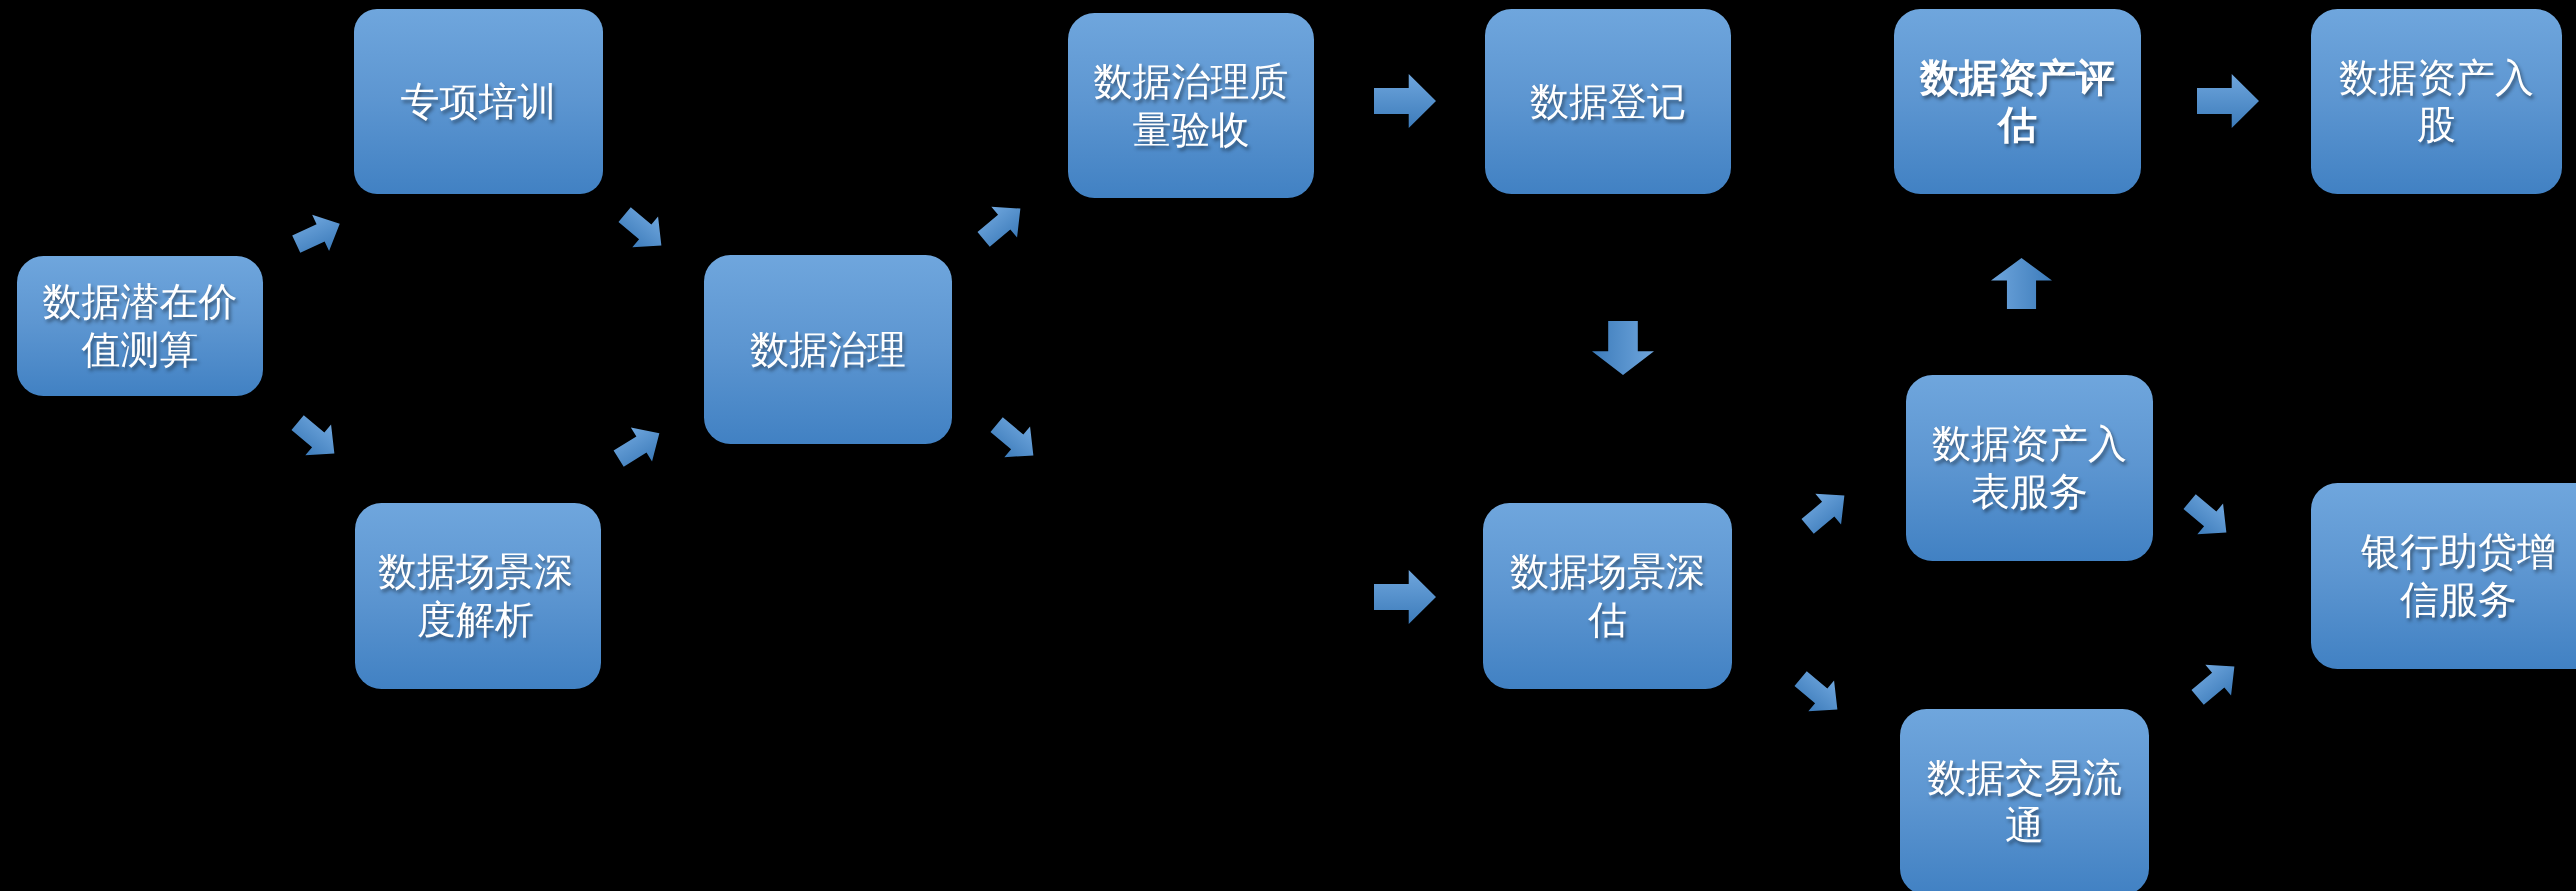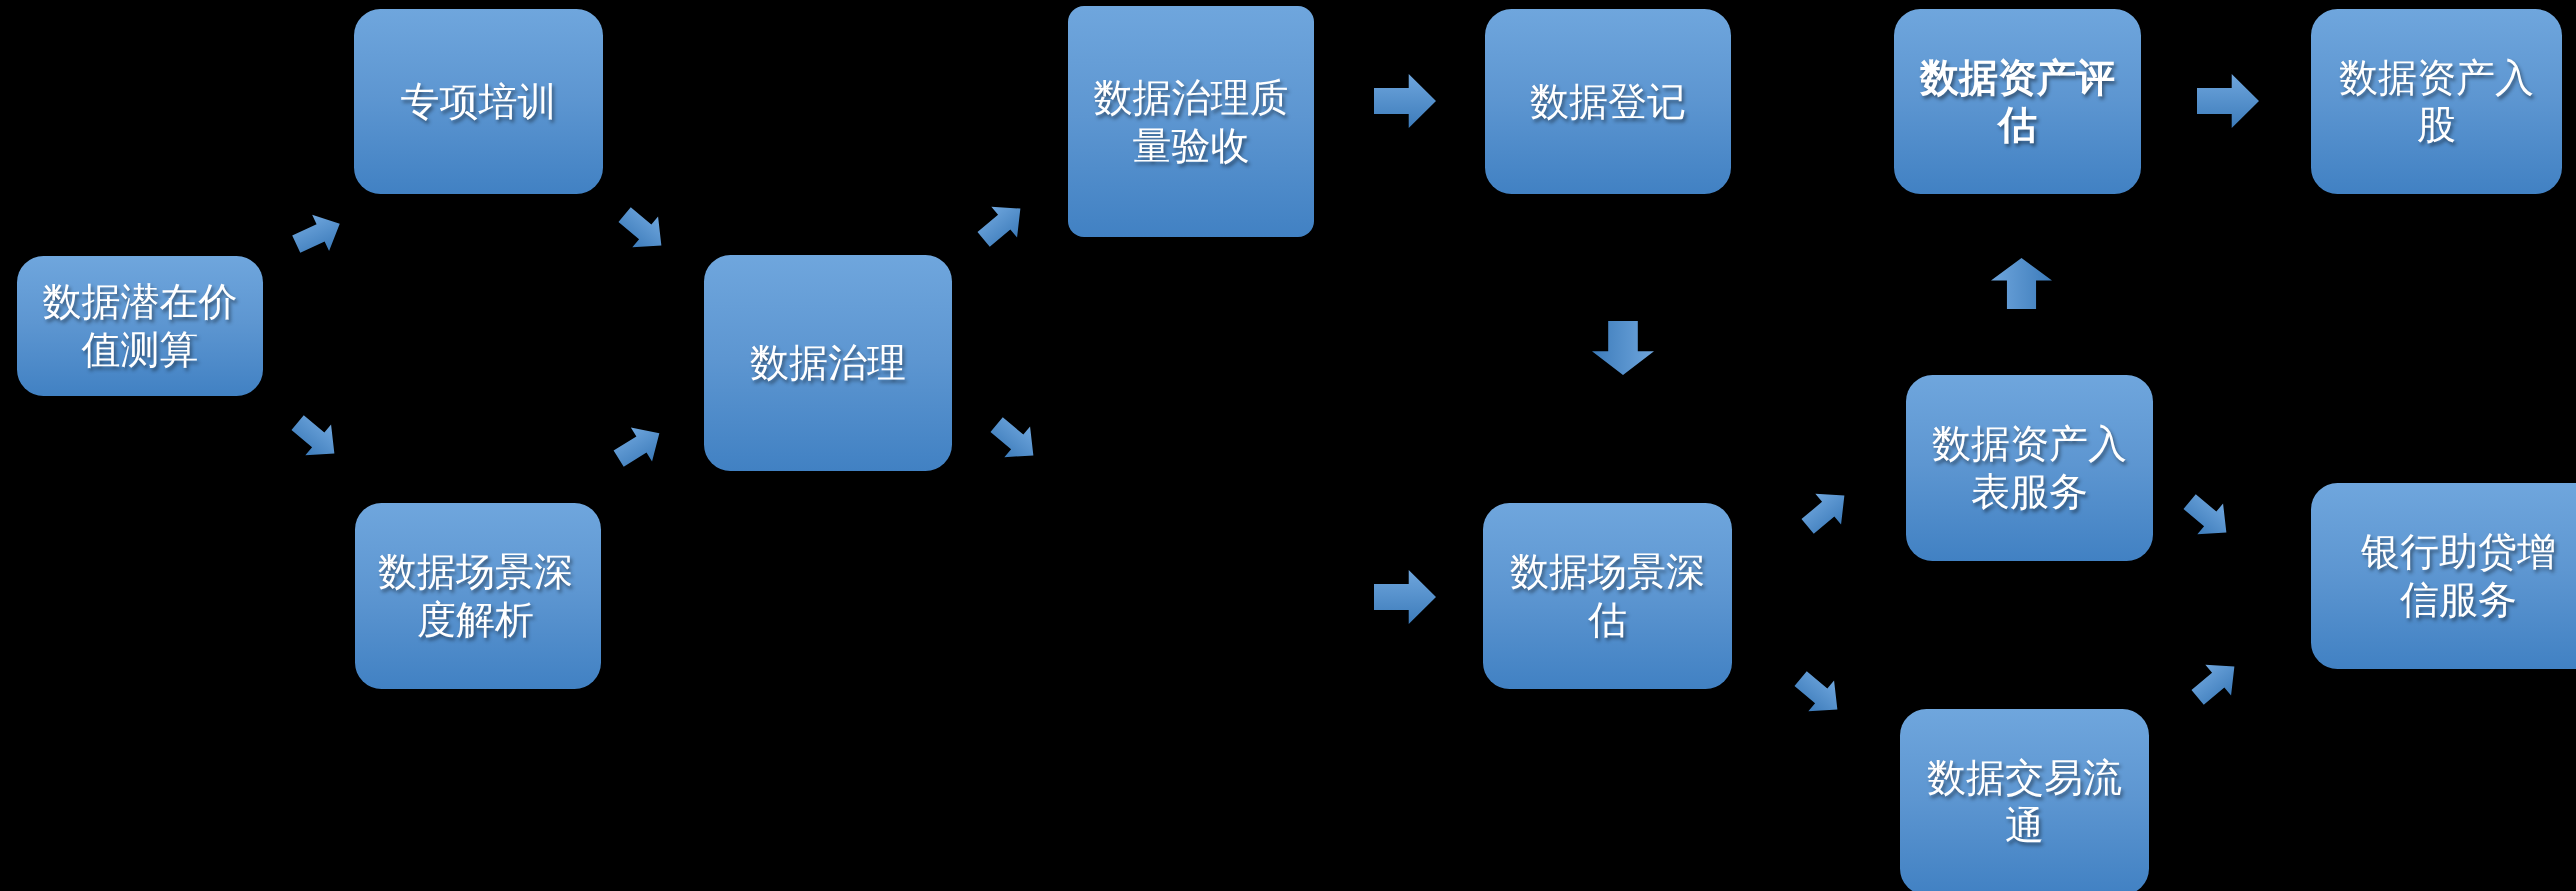--- a/index.html
+++ b/index.html
@@ -21,24 +21,24 @@
     white-space:pre-line;
     text-shadow:1.9px 2.5px 3.8px rgba(0,0,0,0.45);
     box-sizing:border-box;
     padding:0 14px;
   }
   .arrow{position:absolute;}
   .arrow svg{width:100%;height:100%;display:block;overflow:visible;}
 
   
   .n1 {left:17px;  top:256px;  width:246px;height:140px;align-items:center;}
-  .n2 {left:354px; top:8.8px;   width:249px;height:185px;}
+  .n2 {left:354px; top:8.8px;   width:249px;height:185px;border-radius:23px;}
   .n3 {left:355px; top:503px;  width:246px;height:186px;padding-left:9px;}
-  .n4 {left:704px;top:255px;  width:248px;height:216px;}
-  .n5 {left:1068px;top:6px;   width:246px;height:231px;border-radius:16px;}
+  .n4 {left:704px;top:255px;  width:248px;height:189px;}
+  .n5 {left:1068px;top:13px;   width:246px;height:185px;}
   .n6 {left:1485px;top:8.8px;   width:246px;height:185px;justify-content:center;}
   .n7 {left:1071px;top:503px;  width:246px;height:186px;}
   .n8 {left:1483px;top:503px;  width:249px;height:186px;}
   .n9 {left:1894px;top:8.8px;   width:247px;height:185px;font-weight:bold;}
   .n10{left:2311px;top:8.8px;   width:251px;height:185px;}
   .n11{left:1906px;top:375px;  width:247px;height:186px;}
   .n12{left:1900px;top:709px; width:249px;height:186px;}
   .n13{left:2311px;top:483px;  width:295px;height:186px;}
 
   

